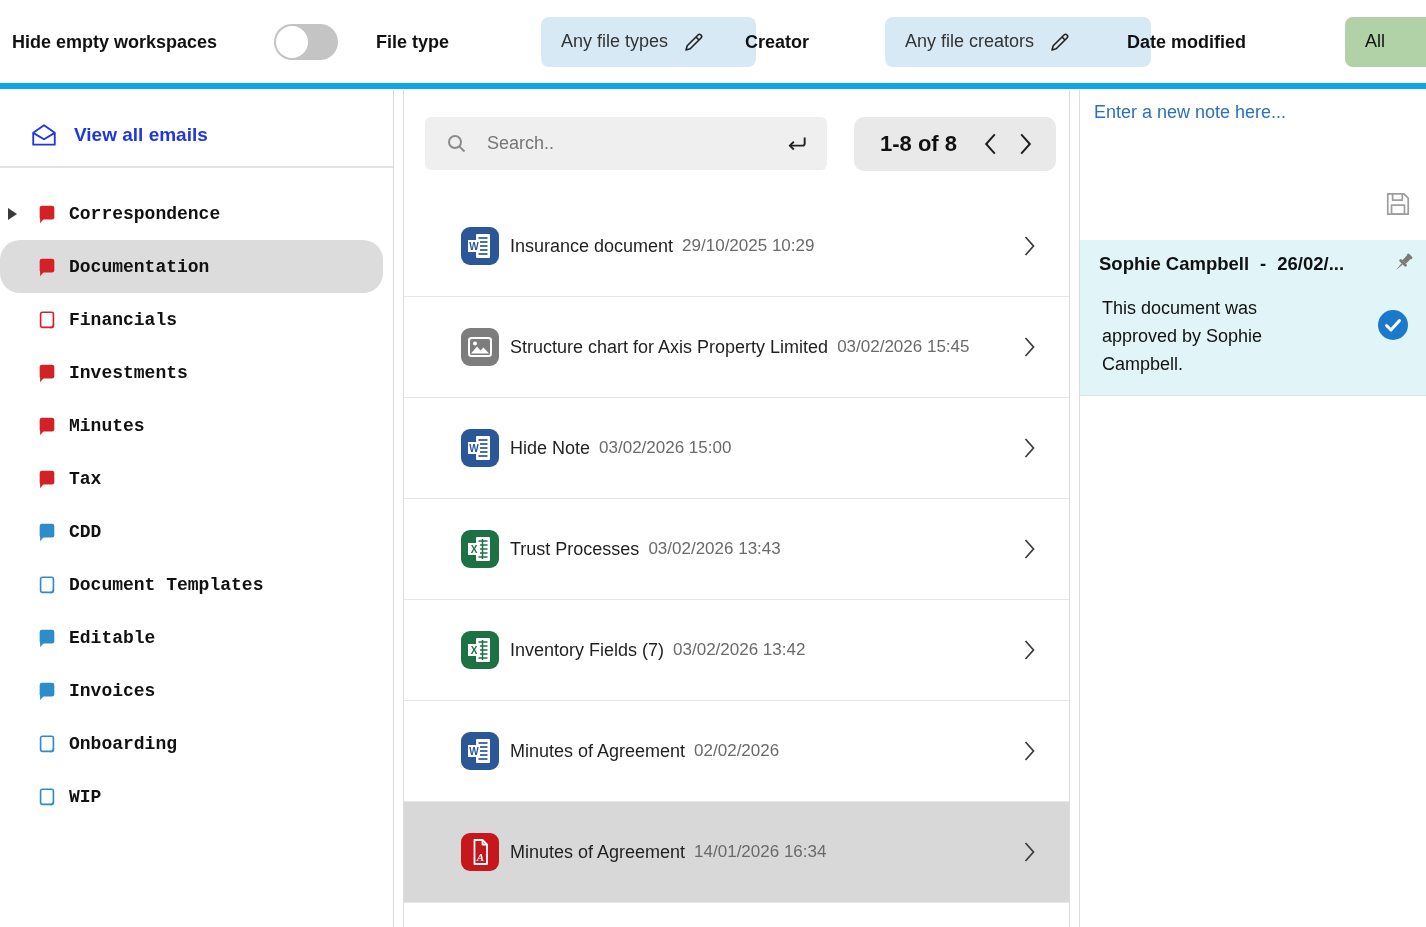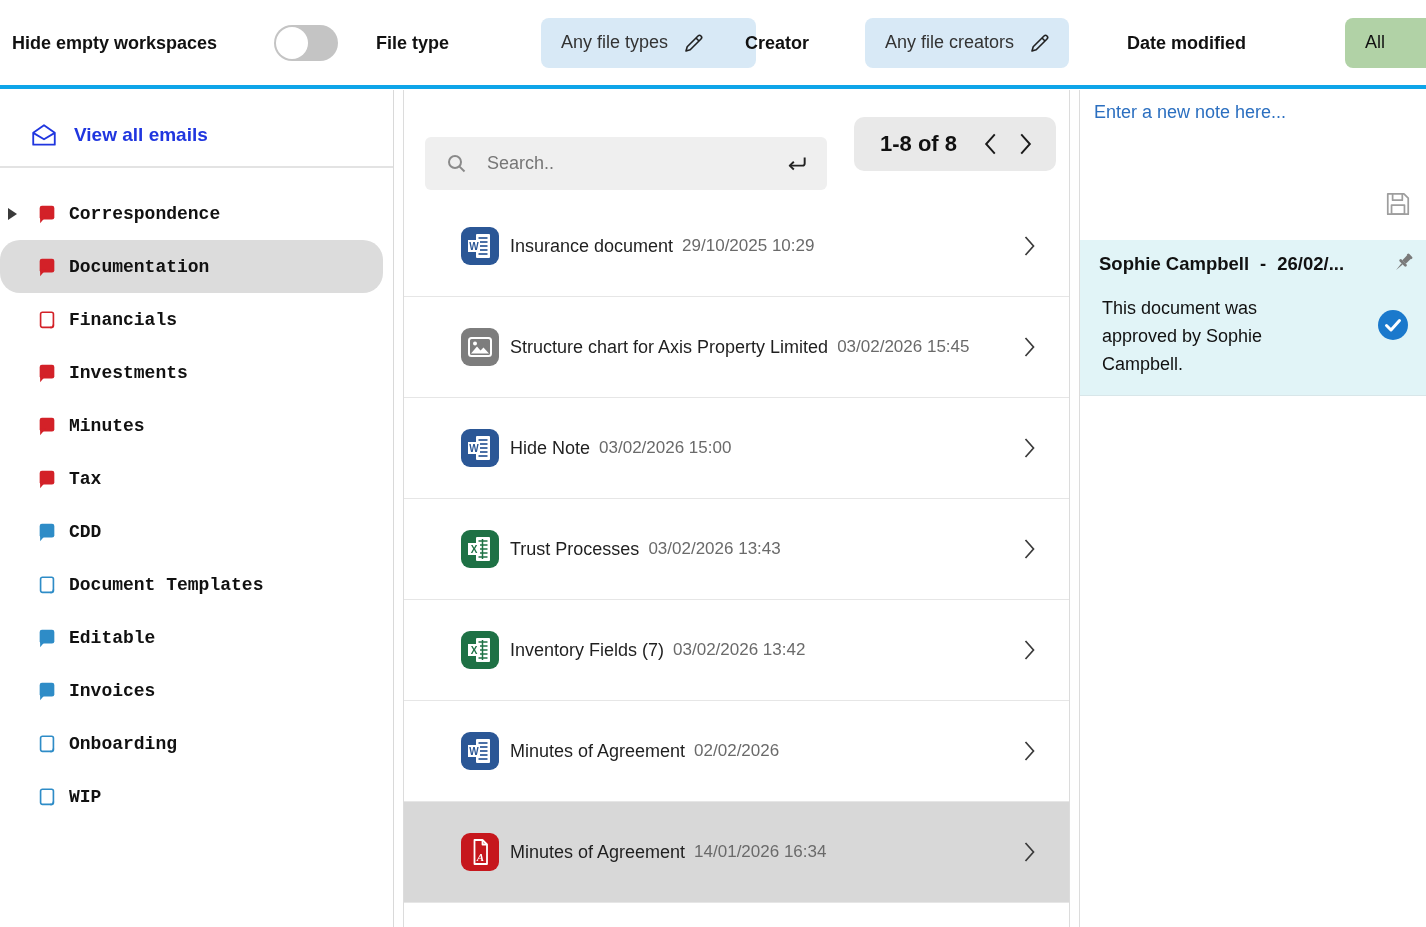--- a/index.html
+++ b/index.html
@@ -2,21 +2,21 @@
 <html><head>
 <meta charset="utf-8">
 <style>
   * { margin:0; padding:0; box-sizing:border-box; }
   html,body { width:1426px; height:927px; }
   body {
     position:relative; overflow:hidden; background:#fff;
     font-family:"Liberation Sans", sans-serif; color:#111;
   }
   
-  .topbar { position:absolute; top:0; left:0; right:0; height:89px; background:#fff; border-bottom:4px solid #0ea5e9;text-align:right; }
+  .topbar { position:absolute; top:0; left:0; right:0; height:89px; background:#fff; border-bottom:6px solid #0ea5e9;text-align:right; }
   .topbar .vcenter { position:absolute; top:50%; transform:translateY(-50%); }
   .tb-label { font-size:18px; font-weight:700; color:#111; white-space:nowrap; }
   .toggle { left:274px; width:64px; height:36px; border-radius:18px; background:#c4c4c4; cursor:pointer; }
   .toggle .knob { position:absolute; top:2px; left:2px; width:32px; height:32px; border-radius:50%; background:#fff; }
   .chip { display:flex; align-items:center; gap:14px; height:50px; padding:0 18px 0 20px;
           border-radius:8px; background:#d8e9f6; font-size:18px; color:#333; cursor:pointer; white-space:nowrap;margin-left:48px; }
   .chip-all { background:#b1d2a6; border-radius:8px 0 0 8px; width:129px; color:#111; }
   
   .sidebar { position:absolute; top:90px; left:0; width:394px; bottom:0; background:#fff; border-right:1px solid #d9d9d9; }
   .view-all { position:absolute; top:17px; left:30px; height:56px; display:flex; align-items:center; gap:16px; cursor:pointer; }
@@ -27,21 +27,21 @@
   .nav-item.selected { background:#dcdcdc; border-radius:20px; }
   .nav-item .lbl { font-size:18px; font-weight:600; color:#111; }
   .expander { position:absolute; left:8px; top:50%; transform:translateY(-50%);
               width:0; height:0; border-left:9px solid #3a3a3a; border-top:6px solid transparent; border-bottom:6px solid transparent; }
   .red    { color:#d32128; }
   .blue   { color:#2e8cc7; }
   
   .filepanel { position:absolute; top:90px; left:403px; width:667px; bottom:0; background:#fff;
                border-left:1px solid #dcdcdc; border-right:1px solid #dcdcdc; }
   .searchbox { position:absolute; top:27px; left:21px; width:402px; height:53px; background:#efefef; border-radius:6px;
-               display:flex; align-items:center; padding:0 18px 0 20px; gap:18px;margin-top:20px; }
+               display:flex; align-items:center; padding:0 18px 0 20px; gap:18px; }
   .searchbox input { flex:1; border:none; outline:none; background:transparent; font-size:18px; color:#333;
                      font-family:"Liberation Sans", sans-serif; }
   .searchbox input::placeholder { color:#767676; }
   .pager { position:absolute; top:27px; right:13px; width:202px; height:54px; background:#e9e9e9; border-radius:10px;
            display:flex; align-items:center; padding:0 14px 0 26px; }
   .pager .count { font-size:22px; font-weight:700; color:#111; flex:1; }
   .pager .pbtn { width:34px; height:34px; display:flex; align-items:center; justify-content:center; cursor:pointer; }
   .rows { position:absolute; top:106px; left:0; right:0; }
   .frow { position:relative; height:101px; border-bottom:1px solid #e6e6e6; display:flex; align-items:center; cursor:pointer; }
   .frow.selected { background:#d8d8d8; }
@@ -75,21 +75,21 @@
   <div class="vcenter chip" style="left:493px;width:215px">
     <span>Any file types</span>
     <span>
       <svg width="24" height="24" viewBox="0 0 24 24" fill="none" stroke="#222" stroke-width="1.6" stroke-linejoin="round">
           <path d="M4 20 l1.2-4.2 L16 5 a2.1 2.1 0 0 1 3 3 L8.2 18.8 z"></path>
           <path d="M14 7 l3 3"></path>
         </svg>
     </span>
   </div>
   <div class="vcenter tb-label" style="left:745px">Creator</div>
-  <div class="vcenter chip" style="left:817px;width:204px">
+  <div class="vcenter chip" style="left:837px;width:266px">
     <span>Any file creators</span>
     <span>
       <svg width="24" height="24" viewBox="0 0 24 24" fill="none" stroke="#222" stroke-width="1.6" stroke-linejoin="round">
           <path d="M4 20 l1.2-4.2 L16 5 a2.1 2.1 0 0 1 3 3 L8.2 18.8 z"></path>
           <path d="M14 7 l3 3"></path>
         </svg>
     </span>
   </div>
   <div class="vcenter tb-label" style="left:1127px">Date modified</div>
   <div class="vcenter chip chip-all" style="left:1297px">

